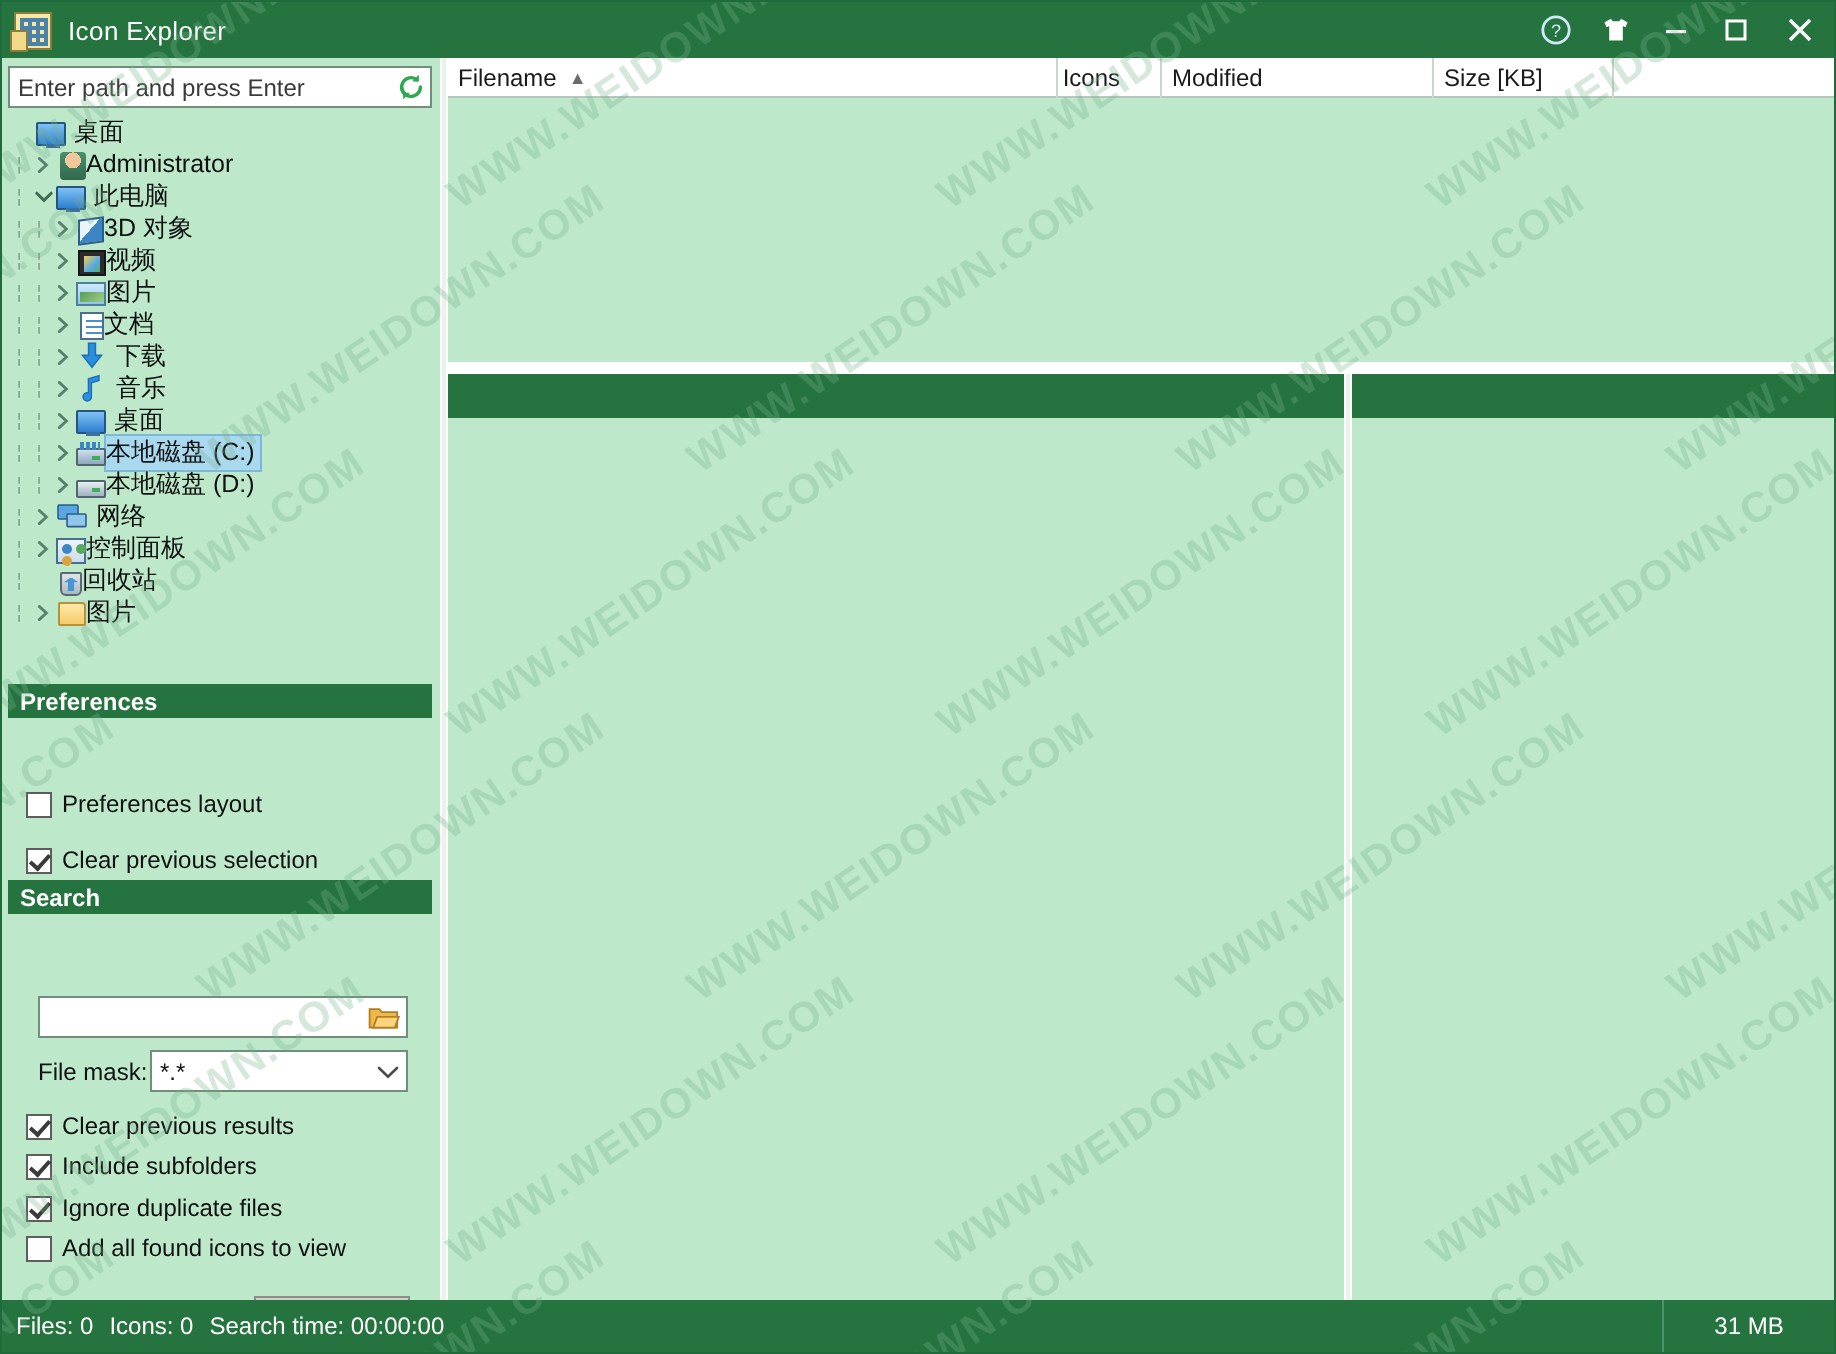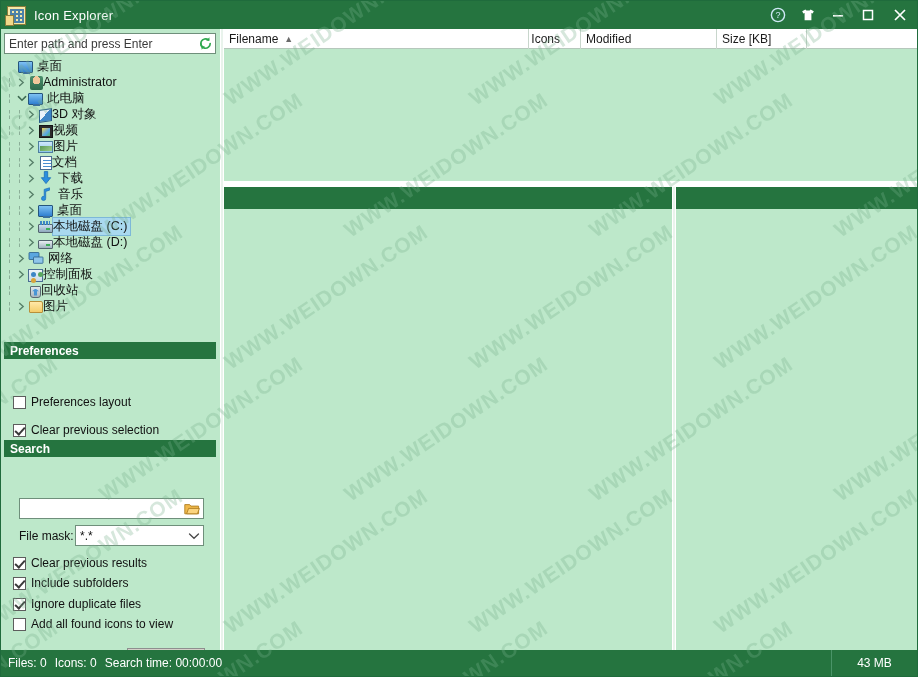--- a/index.html
+++ b/index.html
@@ -791,21 +791,21 @@
         <div class="pane-hdr"></div>
         <div class="pane-body"></div>
       </div>
     </div>
   </div>
 
   <div class="statusbar">
     <span class="st-item first">Files: 0</span>
     <span class="st-item">Icons: 0</span>
     <span class="st-item">Search time: 00:00:00</span>
-    <span class="st-mem">43 MB</span>
+    <span class="st-mem">31 MB</span>
   </div>
 
   <div class="wm-layer" id="wm-layer">
       <div class="wm" style="left: -40px; top: 20px;">WWW.WEIDOWN.COM</div>
       <div class="wm" style="left: 205px; top: 20px;">WWW.WEIDOWN.COM</div>
       <div class="wm" style="left: 450px; top: 20px;">WWW.WEIDOWN.COM</div>
       <div class="wm" style="left: 695px; top: 20px;">WWW.WEIDOWN.COM</div>
       <div class="wm" style="left: -165px; top: 152px;">WWW.WEIDOWN.COM</div>
       <div class="wm" style="left: 80px; top: 152px;">WWW.WEIDOWN.COM</div>
       <div class="wm" style="left: 325px; top: 152px;">WWW.WEIDOWN.COM</div>

